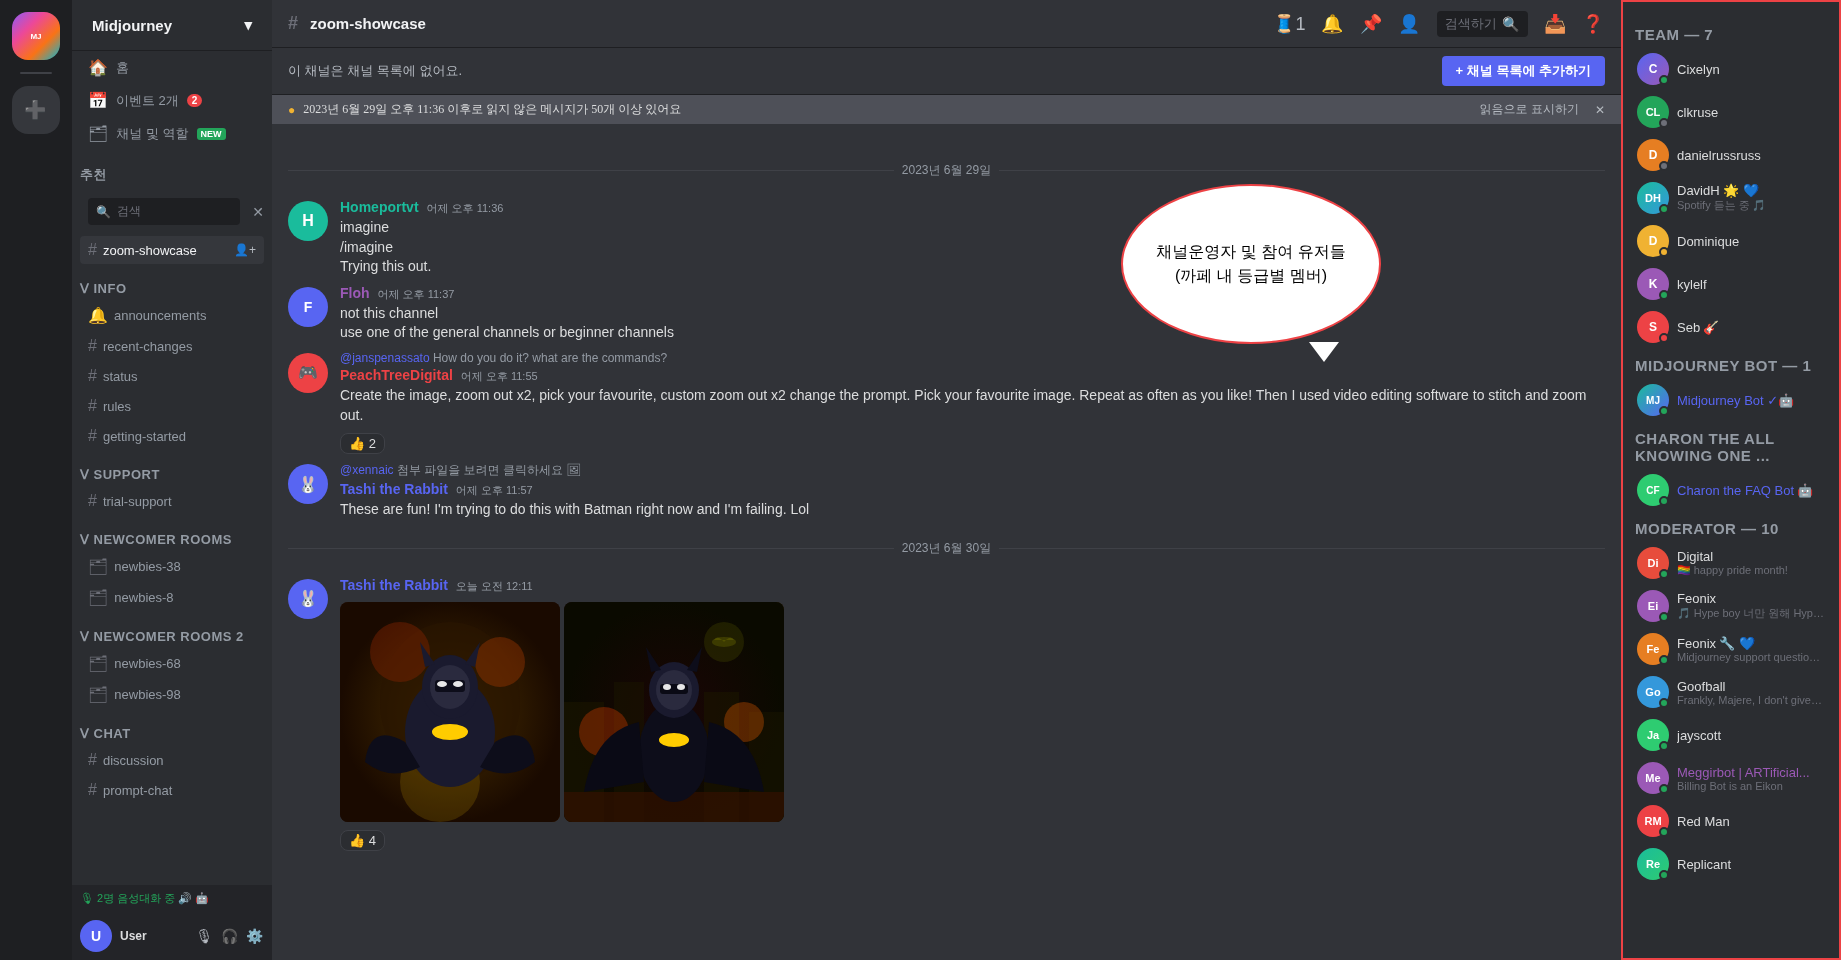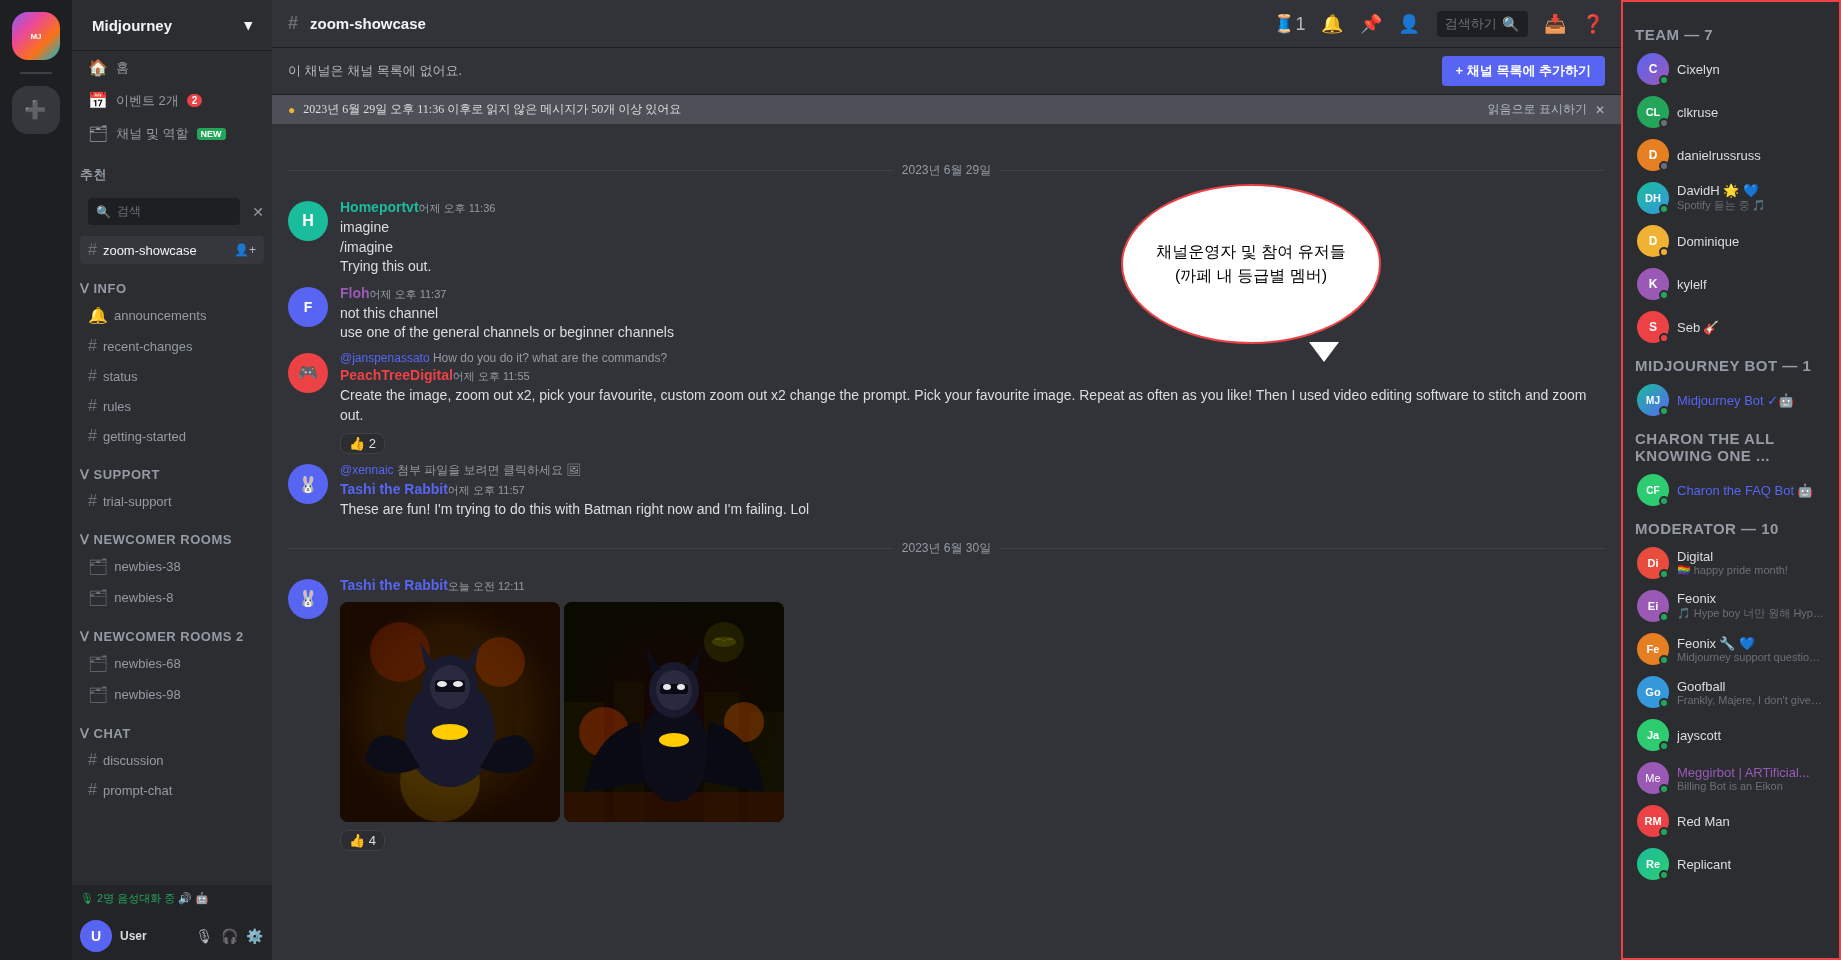--- a/index.html
+++ b/index.html
@@ -210,21 +210,21 @@
       background: #3f4147;
     }
 
     .message-group {
       display: flex;
       gap: 12px;
       padding: 4px 16px;
       position: relative;
     }
     .msg-content { flex: 1; }
-    .msg-header { display: flex; align-items: baseline; gap: 0; margin-bottom: 2px; }
+    .msg-header { display: flex; align-items: baseline; gap: 8px; margin-bottom: 2px; }
     .msg-username { font-weight: 600; font-size: 14px; }
     .msg-timestamp { font-size: 11px; color: #949ba4; }
     .msg-text { font-size: 14px; color: #dcddde; line-height: 1.4; }
     .msg-mention { color: #5865f2; cursor: pointer; }
     .reaction {
       display: inline-flex;
       align-items: center;
       gap: 4px;
       background: #2b2d31;
       border: 1px solid #3f4147;
@@ -527,21 +527,21 @@
   </div>
 
   <div style="display:flex; align-items:center; padding:8px 16px; background:#313338; border-bottom:1px solid #1e1f22;">
     <span style="font-size:13px; color:#b5bac1;">이 채널은 채널 목록에 없어요.</span>
     <button class="add-channel-btn" style="margin-left:auto;">+ 채널 목록에 추가하기</button>
   </div>
 
   <div class="unread-bar">
     <span style="color:#f0b232;">●</span>
     <span style="margin-left:8px; font-size:12px;font-family:Liberation Serif, serif;">2023년 6월 29일 오후 11:36 이후로 읽지 않은 메시지가 50개 이상 있어요</span>
-    <div style="display:flex; align-items:center; gap:8px; margin-left:auto;">
+    <div style="display:flex; align-items:center; gap:16px; margin-left:auto;">
       <span style="font-size:12px; color:#b5bac1; cursor:pointer;">읽음으로 표시하기</span>
       <span style="color:#b5bac1; cursor:pointer;">✕</span>
     </div>
   </div>
 
   <div class="messages-area" style="position:relative;">
 
     <div class="date-divider">
       <span>2023년 6월 29일</span>
     </div>
@@ -863,21 +863,21 @@
       <div style="width:32px;height:32px;border-radius:50%;background:#2ecc71;display:flex;align-items:center;justify-content:center;color:white;font-size:11px;font-weight:bold;">Ja</div>
       <div class="status-dot online"></div>
     </div>
     <div class="member-info">
       <div class="member-name">jayscott</div>
     </div>
   </div>
 
   <div class="member-item">
     <div class="member-avatar">
-      <div style="width:32px;height:32px;border-radius:50%;background:#9b59b6;display:flex;align-items:center;justify-content:center;color:white;font-size:11px;font-weight:normal;">Me</div>
+      <div style="width:32px;height:32px;border-radius:50%;background:#9b59b6;display:flex;align-items:center;justify-content:center;color:white;font-size:11px;font-weight:bold;">Me</div>
       <div class="status-dot online"></div>
     </div>
     <div class="member-info">
       <div class="member-name" style="color:#9b59b6;">Meggirbot | ARTificial...</div>
       <div class="member-activity">Billing Bot is an Eikon</div>
     </div>
   </div>
 
   <div class="member-item">
     <div class="member-avatar">

